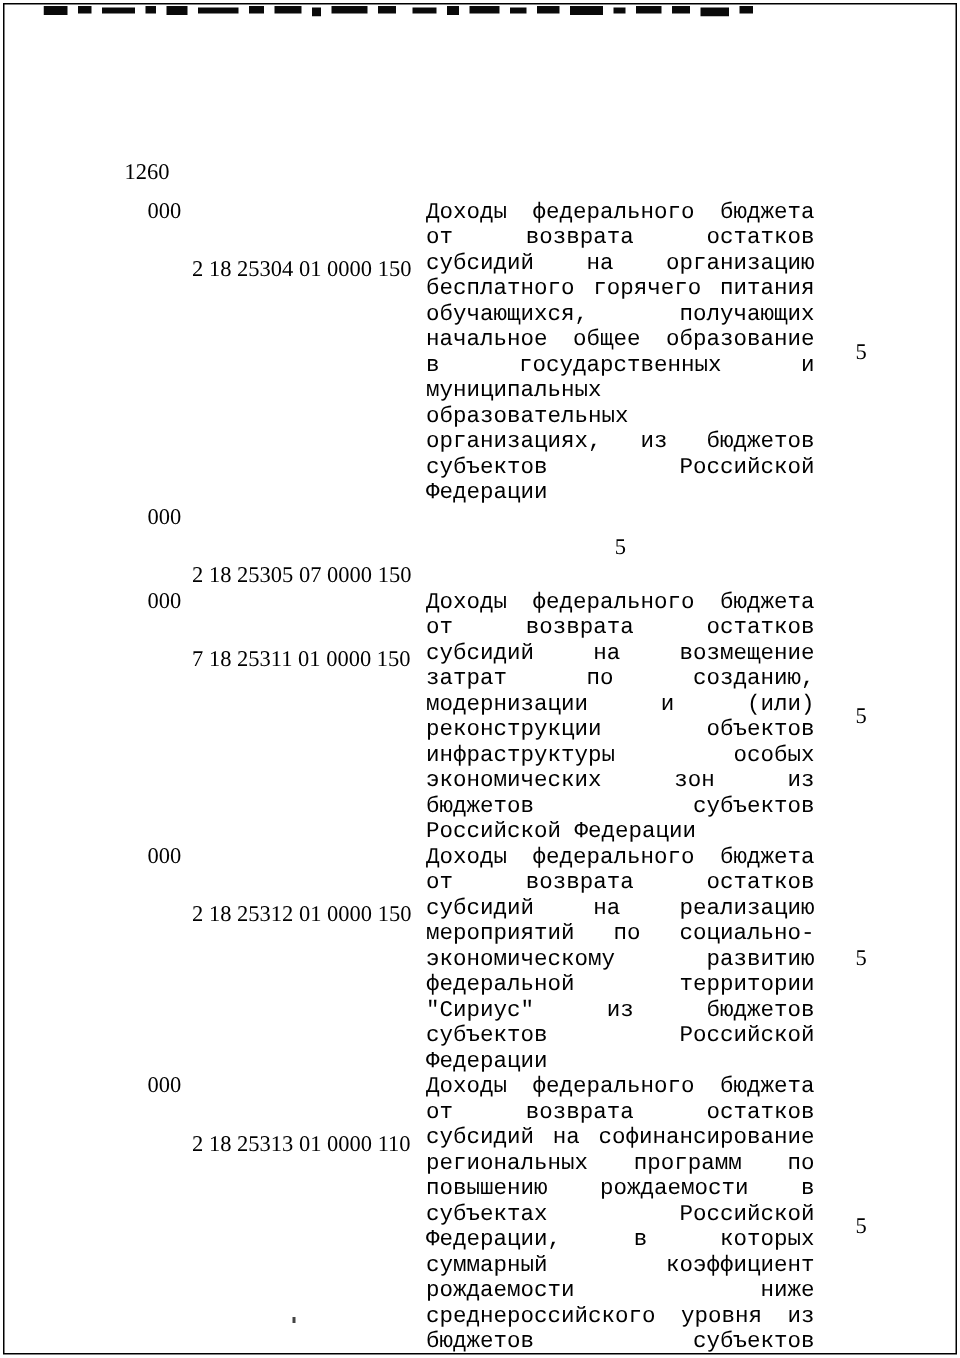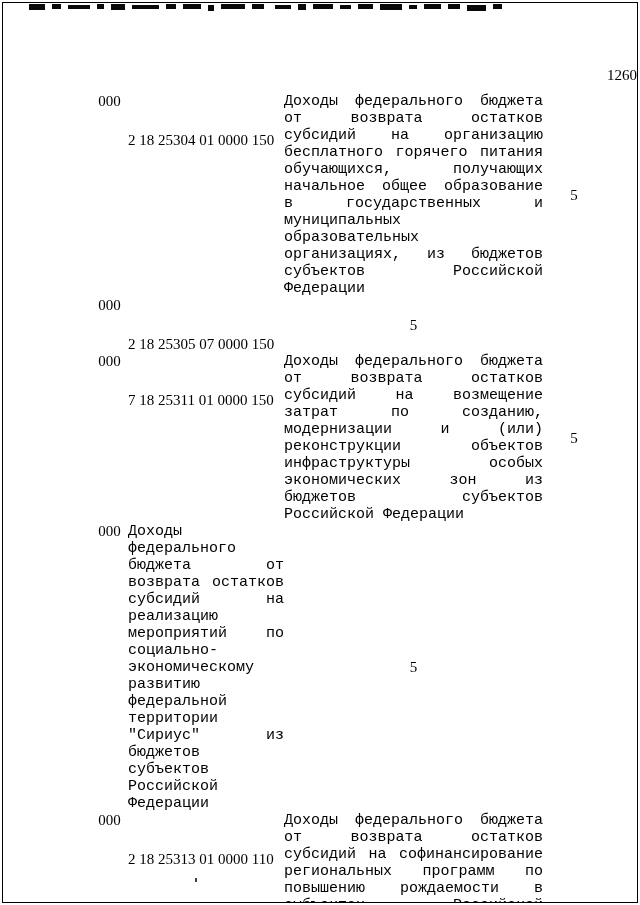--- a/index.html
+++ b/index.html
@@ -65,23 +65,23 @@
   .artifact-dot {
     position: absolute;
     left: 192px;
     top: 875px;
     width: 2px;
     height: 4px;
     background: #444444;
   }
 
   .page-number {
-    margin-top: 64px;
+    margin-top: 104px;
     padding-left: 80px;
-    text-align: right;
+    text-align: left;
     line-height: 17px;
   }
 
   .table {
     margin-top: 9px;
   }
   .row {
     display: grid;
     grid-template-columns: 37px 156px 259px 62px;
     padding-left: 88px;
@@ -136,20 +136,21 @@
 
     <div class="row">
       <div class="cell-admin">000</div>
       <div class="cell-code">7 18 25311 01 0000 150</div>
       <div class="cell-desc">Доходы федерального бюджета от возврата остатков субсидий на возмещение затрат по созданию, модернизации и (или) реконструкции объектов инфраструктуры особых экономических зон из бюджетов субъектов Российской Федерации</div>
       <div class="cell-value">5</div>
     </div>
 
     <div class="row">
       <div class="cell-admin">000</div>
+      <div class="cell-code">2 18 25312 01 0000 150</div>
       <div class="cell-desc">Доходы федерального бюджета от возврата остатков субсидий на реализацию мероприятий по социально-экономическому развитию федеральной территории "Сириус" из бюджетов субъектов Российской Федерации</div>
       <div class="cell-value">5</div>
     </div>
 
     <div class="row">
       <div class="cell-admin">000</div>
       <div class="cell-code">2 18 25313 01 0000 110</div>
       <div class="cell-desc">Доходы федерального бюджета от возврата остатков субсидий на софинансирование региональных программ по повышению рождаемости в субъектах Российской Федерации, в которых суммарный коэффициент рождаемости ниже среднероссийского уровня из бюджетов субъектов Российской Федерации</div>
       <div class="cell-value">5</div>
     </div>

